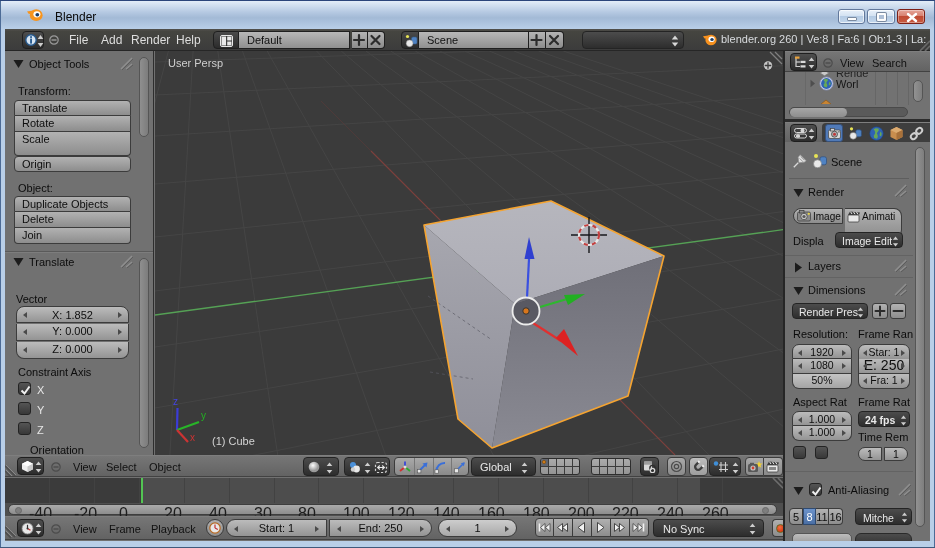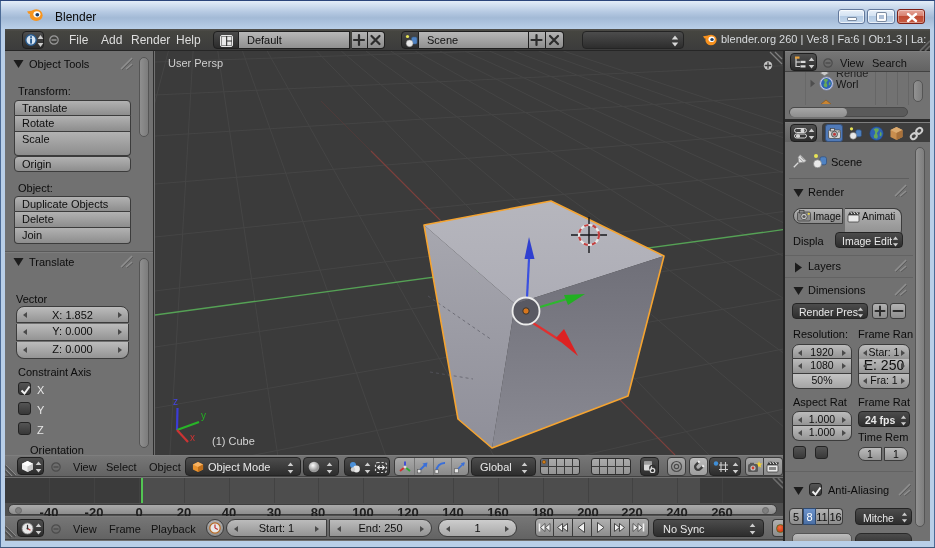--- a/index.html
+++ b/index.html
@@ -28,21 +28,21 @@
 .winbtn-close { background:linear-gradient(#e5a599 0%,#d88170 45%,#c04a32 50%,#c65b41 100%); border:1px solid #7e2015; border-radius:3px; box-shadow:inset 0 0 0 1px rgba(255,255,255,.35); }
 .wb-min { position:absolute; left:8px; top:7px; width:10px; height:4px; background:#fdfdfd; border:1px solid #7a8aa0; border-radius:1px; }
 .wb-max { position:absolute; left:9px; top:3px; width:9px; height:8px; background:#aebfd6; border:2px solid #fdfdfd; box-shadow:0 0 0 1px #7a8aa0; border-radius:1px; }
 #menubar { background:linear-gradient(#52514d 0%,#454540 12%,#3c3c3c 100%); border-bottom:1px solid #262626; }
 .mi { position:absolute; top:4px; color:#dedede; font-size:12px; }
 .laygrid, .laygrid2 { width:40px; height:17px; border-radius:3px; overflow:hidden; border:1px solid #2e2e2e;
   background-image:repeating-linear-gradient(90deg,rgba(0,0,0,0) 0px,rgba(0,0,0,0) 6.9px,#3c3c3c 6.9px,#3c3c3c 8px),repeating-linear-gradient(180deg,rgba(0,0,0,0) 0px,rgba(0,0,0,0) 6.9px,#3c3c3c 6.9px,#3c3c3c 8px),linear-gradient(#ababab,#949494); }
 .laygrid::after { content:""; position:absolute; left:0; top:0; width:7px; height:7px; background:#61656e; }
 .ldot { position:absolute; width:4px; height:4px; border-radius:50%; background:#e8891e; z-index:5; border:1px solid #8a5512;}
 .tick { position:absolute; top:0; width:1px; height:25px; background:#424242; }
-.tnum { position:absolute; top:26.5px; width:40px; text-align:center; font-size:13px; color:#1d1d1d;font-weight:bold; }
+.tnum { position:absolute; top:26.5px; width:40px; font-size:16px; color:#1d1d1d; }
 .pbtn { position:absolute; top:1px; width:19px; height:19px; background:linear-gradient(#b0b0b0,#8d8d8d); border:1px solid #3c3c3c; }
 
 </style>
 </head>
 <body>
 <div id="win">
   <div id="titlebar"></div>
   <div id="frame-top"></div>
     <div id="frame-left"></div>
     <div id="frame-right"></div>
@@ -331,32 +331,20 @@
           <path d="M3.5 11.5 L6.3 8 H0.7 Z" fill="#cecece"></path>
         </svg>
     </div>
     <svg class="abs" style="left:46px;top:6px;" width="10" height="10" viewBox="0 0 10 10">
         <circle cx="5" cy="5" r="4.2" fill="none" stroke="#4c4c4c" stroke-width="1.2"></circle>
         <rect x="2.5" y="4.3" width="5" height="1.4" fill="#4c4c4c"></rect>
       </svg>
     <div class="abs hdrtxt" style="left:68px;top:5px;">View</div>
     <div class="abs hdrtxt" style="left:101px;top:5px;">Select</div>
     <div class="abs hdrtxt" style="left:144px;top:5px;">Object</div>
-    <div class="abs dark-pill" style="left:180px;top:1px;width:116px;height:19px;">
-      <svg class="abs" style="left:6px;top:3px;" width="12" height="12" viewBox="0 0 13 13">
-          <path d="M6.5 1 L12 3.8 V9.2 L6.5 12 L1 9.2 V3.8 Z" fill="#e8922e"></path>
-          <path d="M6.5 1 L12 3.8 L6.5 6.6 L1 3.8 Z" fill="#f7b262"></path>
-          <path d="M6.5 6.6 L12 3.8 V9.2 L6.5 12 Z" fill="#c06f1a"></path>
-        </svg>
-      <div class="abs" style="left:22px;top:3px;font-size:11px;">Object Mode</div>
-      <svg class="abs" style="left:101px;top:4px;" width="7" height="12" viewBox="0 0 7 12">
-          <path d="M3.5 0.5 L6.3 4 H0.7 Z" fill="#cecece"></path>
-          <path d="M3.5 11.5 L6.3 8 H0.7 Z" fill="#cecece"></path>
-        </svg>
-    </div>
     <div class="abs dark-pill" style="left:298px;top:1px;width:36px;height:19px;">
       <svg class="abs" style="left:4px;top:3px;" width="12" height="12" viewBox="0 0 12 12">
           <defs>
             <radialGradient id="sph" cx="40%" cy="35%">
               <stop offset="0%" stop-color="#ffffff"></stop>
               <stop offset="100%" stop-color="#9a9a9a"></stop>
             </radialGradient>
           </defs>
           <circle cx="6" cy="6" r="5.3" fill="url(#sph)"></circle>
         </svg>

